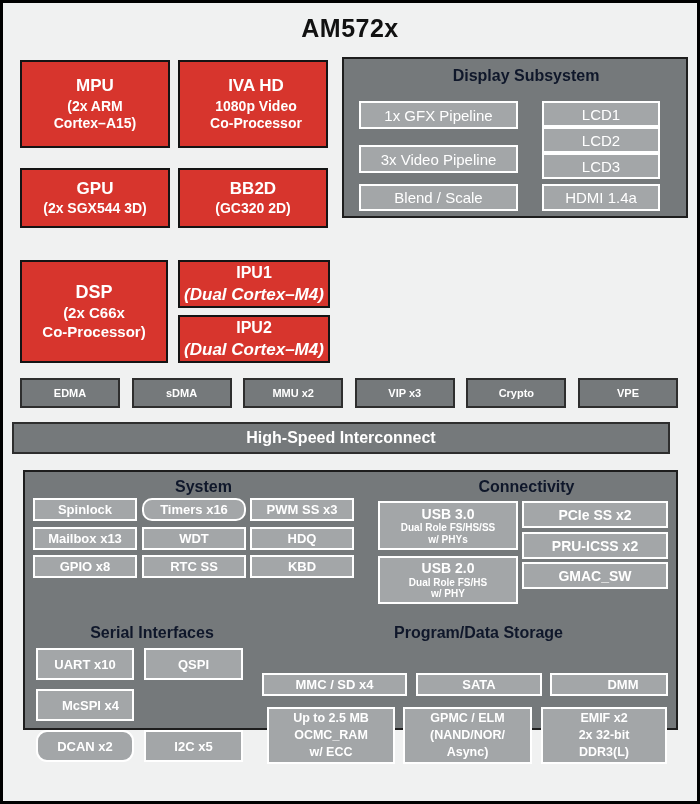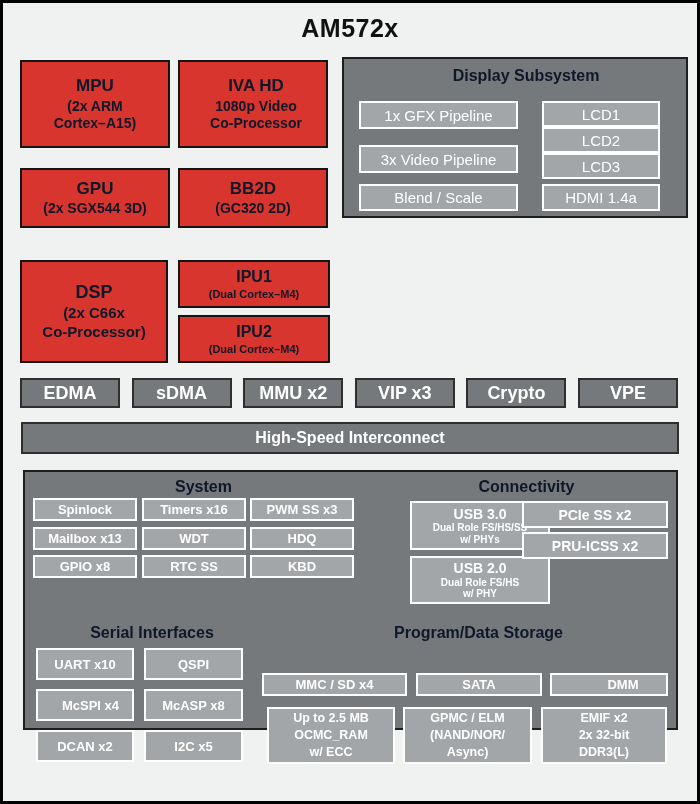--- a/index.html
+++ b/index.html
@@ -4,44 +4,44 @@
 <style>
   html,body{margin:0;padding:0;}
   body{background:#ffffff;font-family:"Liberation Sans",sans-serif;}
   #root{position:relative;width:700px;height:804px;background:#f0f1f1;
         border:3px solid #000;box-sizing:border-box;overflow:hidden;
         -webkit-font-smoothing:antialiased;}
   .abs{position:absolute;box-sizing:border-box;}
   .chip-title{left:0;top:11px;width:694px;text-align:center;
               font-size:25px;font-weight:bold;color:#111;letter-spacing:.5px;}
   
-  .red-block{background:#d7352d;border:2px solid #141414;color:#0f172a;
+  .red-block{background:#d7352d;border:2px solid #141414;color:#ffffff;
              display:flex;flex-direction:column;align-items:center;
              justify-content:center;text-align:center;}
   .red-title{font-weight:bold;font-size:17px;line-height:1.3;}
   .red-sub{font-weight:bold;font-size:14px;line-height:1.25;white-space:pre-line;}
-  .red-sub.small{font-size:11px;}
+  .red-sub.small{font-size:17px;font-style:italic;}
   
   .gray-box{background:#75797b;border:2px solid #2e2e2e;color:#fff;
             font-weight:bold;display:flex;align-items:center;
             justify-content:center;text-align:center;box-sizing:border-box;}
   .dma-row{left:17px;top:375px;width:658px;height:30px;display:flex;
            justify-content:space-between;}
-  .dma-row .gray-box{width:100px;height:30px;font-size:18px;}
-  .interconnect{left:18px;top:419px;width:658px;height:32px;font-size:16px;}
+  .dma-row .gray-box{width:100px;height:30px;font-size:11px;}
+  .interconnect{left:9px;top:419px;width:658px;height:32px;font-size:16px;}
   
   .container{background:#75797b;border:2px solid #1e1e1e;}
   .container-title{font-weight:bold;font-size:16px;color:#0f172a;
                    text-align:center;margin-left:11px;}
   
   .inner-box{background:#a3a6a8;border:2px solid #fff;color:#fff;
              font-weight:bold;font-size:13px;display:flex;align-items:center;
              justify-content:center;text-align:center;box-sizing:border-box;}
   .inner-box.reg{font-weight:normal;font-size:15px;}
-  .inner-box.col{flex-direction:column;margin-left:32px;}
+  .inner-box.col{flex-direction:column;}
   .usb-title{font-size:14px;font-weight:bold;line-height:1.2;}
   .usb-sub{font-size:10px;font-weight:bold;line-height:1.15;white-space:pre-line;}
   .tall-box{font-size:12.5px;line-height:1.35;white-space:pre-line;}
 </style>
 </head>
 <body>
 
 <div id="root">
 
   <div class="abs chip-title">AM572x</div>
@@ -97,21 +97,21 @@
     <div class="gray-box">Crypto</div>
     <div class="gray-box">VPE</div>
   </div>
 
   <div class="abs gray-box interconnect">High-Speed Interconnect</div>
 
   <div class="abs container" style="left:20px;top:467px;width:655px;height:260px;">
 
     <div class="abs container-title" style="left:0;top:6px;width:335px;">System</div>
     <div class="abs inner-box" style="left:8px;top:26px;width:104px;height:23px;">Spinlock</div>
-    <div class="abs inner-box" style="left:117px;top:26px;width:104px;height:23px;">Timers x16</div>
+    <div class="abs inner-box" style="left:117px;top:26px;width:104px;height:23px;border-radius:10px;">Timers x16</div>
     <div class="abs inner-box" style="left:225px;top:26px;width:104px;height:23px;">PWM SS x3</div>
     <div class="abs inner-box" style="left:8px;top:55px;width:104px;height:23px;">Mailbox x13</div>
     <div class="abs inner-box" style="left:117px;top:55px;width:104px;height:23px;">WDT</div>
     <div class="abs inner-box" style="left:225px;top:55px;width:104px;height:23px;">HDQ</div>
     <div class="abs inner-box" style="left:8px;top:83px;width:104px;height:23px;">GPIO x8</div>
     <div class="abs inner-box" style="left:117px;top:83px;width:104px;height:23px;">RTC SS</div>
     <div class="abs inner-box" style="left:225px;top:83px;width:104px;height:23px;">KBD</div>
 
     <div class="abs container-title" style="left:330px;top:6px;width:321px;">Connectivity</div>
     <div class="abs inner-box col" style="left:353px;top:29px;width:140px;height:49px;">
@@ -119,27 +119,27 @@
       <div class="usb-sub">Dual Role FS/HS/SS
 w/ PHYs</div>
     </div>
     <div class="abs inner-box col" style="left:353px;top:84px;width:140px;height:48px;">
       <div class="usb-title">USB 2.0</div>
       <div class="usb-sub">Dual Role FS/HS
 w/ PHY</div>
     </div>
     <div class="abs inner-box" style="left:497px;top:29px;width:146px;height:27px;font-size:14px;">PCIe SS x2</div>
     <div class="abs inner-box" style="left:497px;top:60px;width:146px;height:27px;font-size:14px;">PRU-ICSS x2</div>
+    <div class="abs inner-box" style="left:497px;top:90px;width:146px;height:27px;font-size:14px;">GMAC_SW</div>
 
     <div class="abs container-title" style="left:0;top:152px;width:232px;">Serial Interfaces</div>
     <div class="abs inner-box" style="left:11px;top:176px;width:98px;height:32px;">UART x10</div>
     <div class="abs inner-box" style="left:119px;top:176px;width:99px;height:32px;">QSPI</div>
     <div class="abs inner-box" style="left:11px;top:217px;width:98px;height:32px;padding-left:11px;">McSPI x4</div>
-    <div class="abs inner-box" style="left:119px;top:217px;width:99px;height:32px;">McASP x8</div>
-    <div class="abs inner-box" style="left:11px;top:258px;width:98px;height:32px;">DCAN x2</div>
+    <div class="abs inner-box" style="left:11px;top:258px;width:98px;height:32px;border-radius:11px;">DCAN x2</div>
     <div class="abs inner-box" style="left:119px;top:258px;width:99px;height:32px;">I2C x5</div>
 
     <div class="abs container-title" style="left:235px;top:152px;width:415px;">Program/Data Storage</div>
     <div class="abs inner-box" style="left:237px;top:201px;width:145px;height:23px;">MMC / SD x4</div>
     <div class="abs inner-box" style="left:391px;top:201px;width:126px;height:23px;">SATA</div>
     <div class="abs inner-box" style="left:525px;top:201px;width:118px;height:23px;padding-left:28px;">DMM</div>
     <div class="abs inner-box tall-box" style="left:242px;top:235px;width:128px;height:57px;">Up to 2.5 MB
 OCMC_RAM
 w/ ECC</div>
     <div class="abs inner-box tall-box" style="left:378px;top:235px;width:129px;height:57px;">GPMC / ELM

